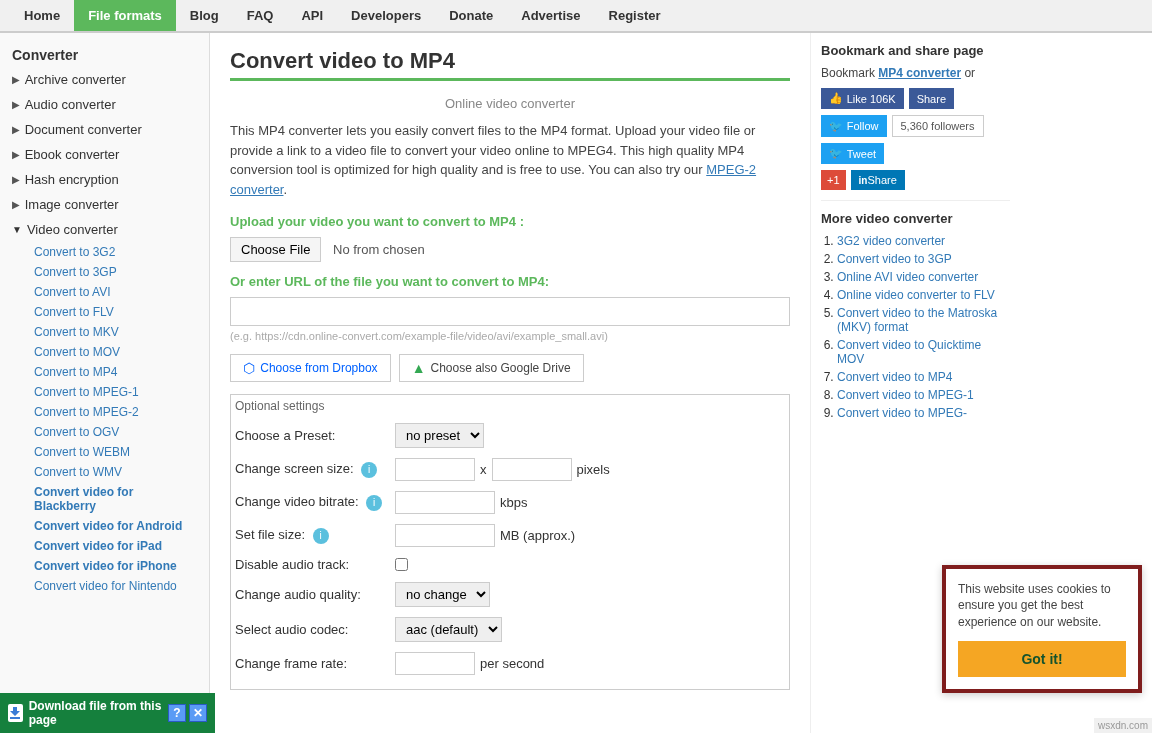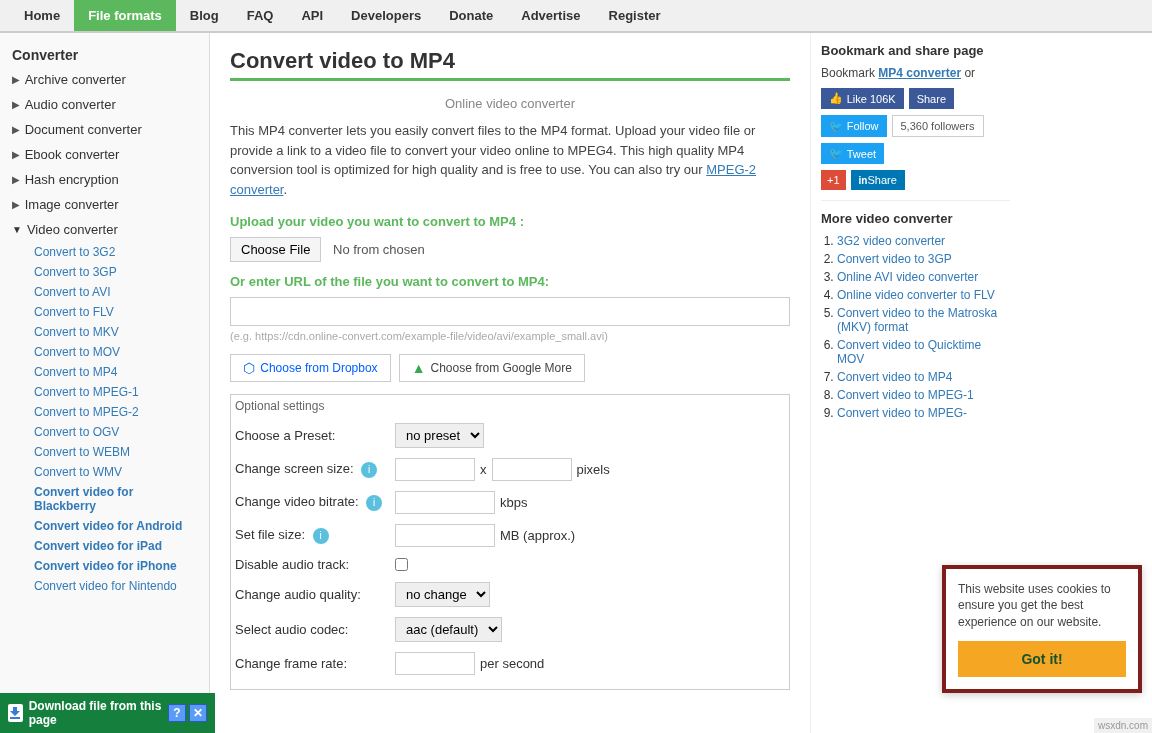--- a/index.html
+++ b/index.html
@@ -430,21 +430,21 @@
     </div>
 
     <div class="cloud-section">
       <div class="cloud-buttons">
         <button class="dropbox-btn">
           <span style="color:#0061ff; font-size:14px;">⬡</span>
           <span>Choose from Dropbox</span>
         </button>
         <button class="gdrive-btn">
           <span style="color:#34a853; font-size:14px;">▲</span>
-          <span>Choose from Google More</span>
+          <span>Choose also Google Drive</span>
         </button>
       </div>
     </div>
 
     <div class="optional-settings">
       <div class="settings-title">Optional settings</div>
 
       <div class="settings-row">
         <label>Choose a Preset:</label>
         <select>

